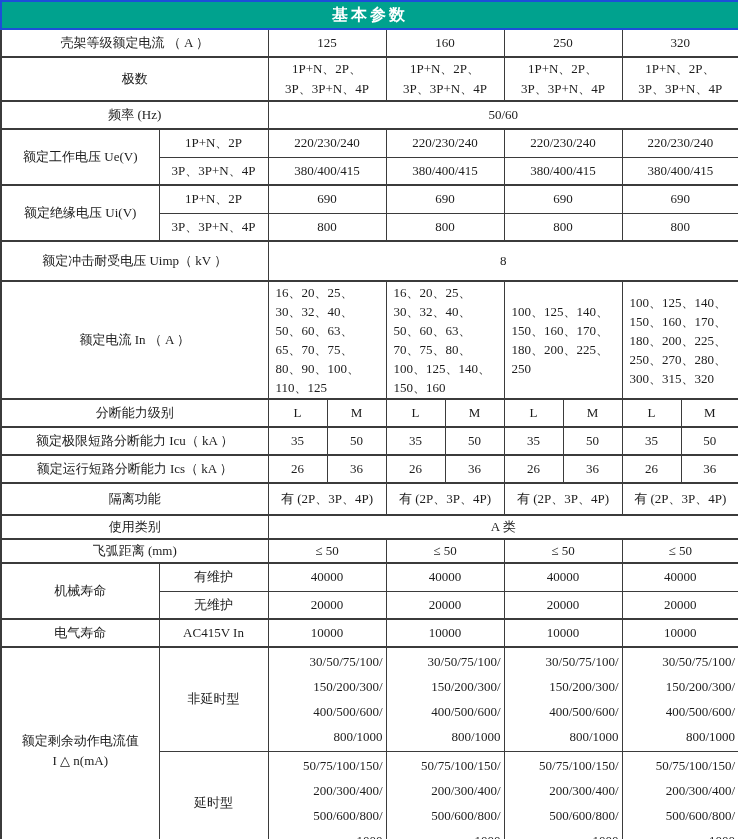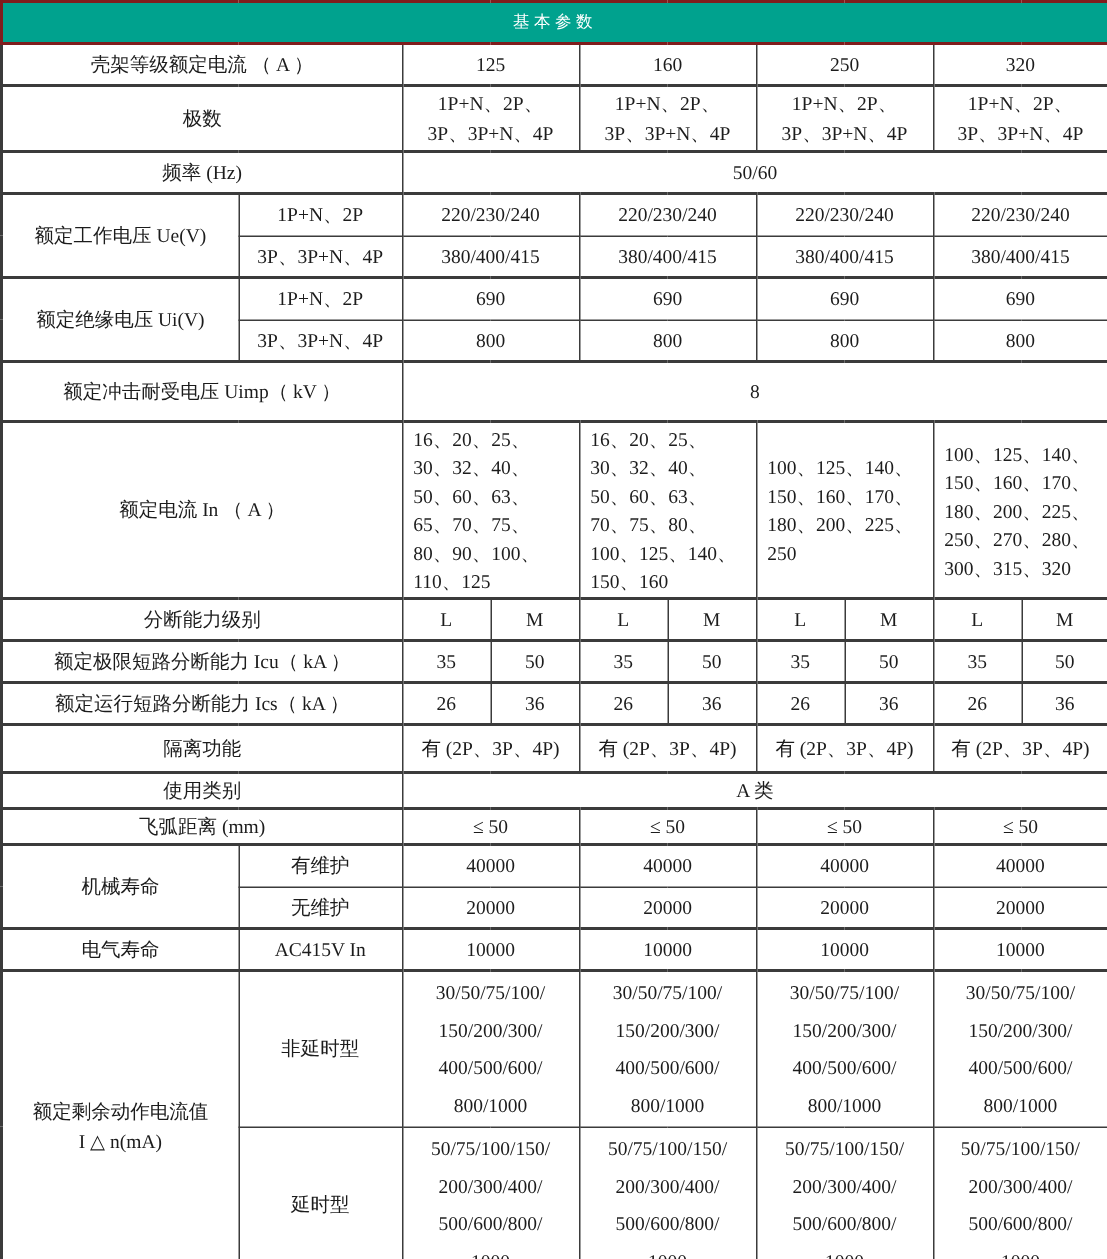--- a/index.html
+++ b/index.html
@@ -25,35 +25,36 @@
     font-size: 13px;
     line-height: 20px;
     padding: 1px 3px;
     white-space: pre-line;
     overflow: hidden;
   }
   tr.major > td { border-top-width: 2px; }
   td.header {
     background: #00a28e;
     color: #ffffff;
-    font-size: 11px;
-    font-weight: normal;
+    font-size: 16px;
+    font-weight: bold;
     letter-spacing: 3px;
     line-height: 24px;
-    border: 2px solid #7f1d1d;
+    border: 2px solid #1d4ed8;
   }
   td.label { }
   td.sublabel { }
   td.list {
     text-align: left;
     padding-left: 7px;
     line-height: 19px;
   }
   td.spaced {
     line-height: 25px;
+    text-align: right;
   }
 </style>
 </head>
 <body>
 
 <div class="page">
   <table class="spec">
     <colgroup>
         <col style="width: 158px;">
         <col style="width: 109px;">

